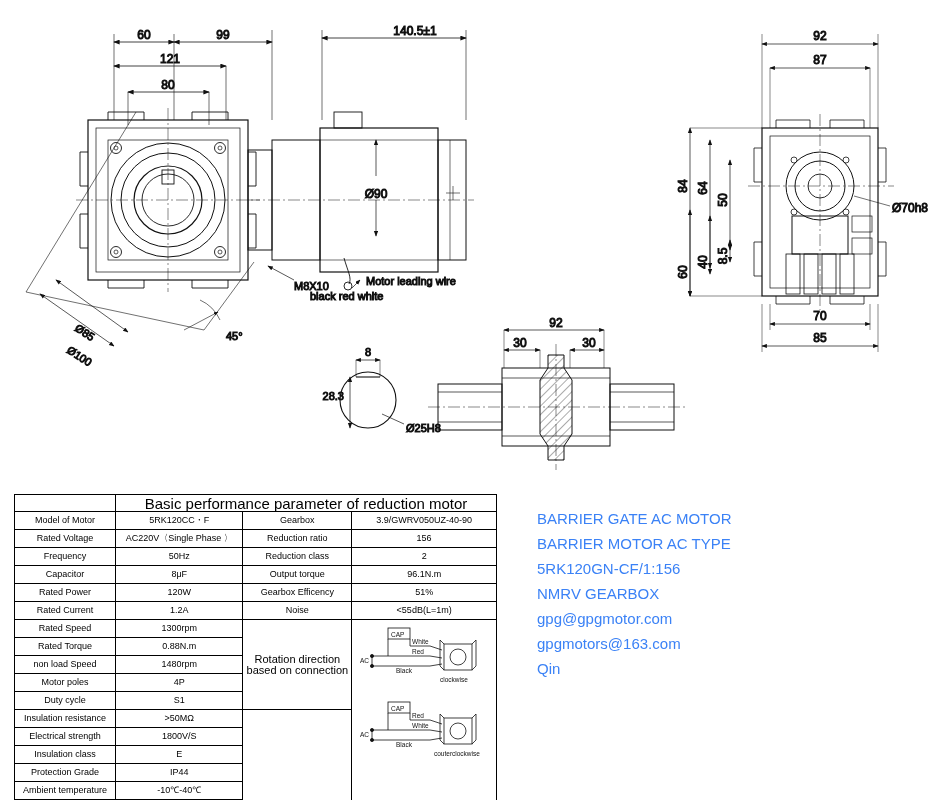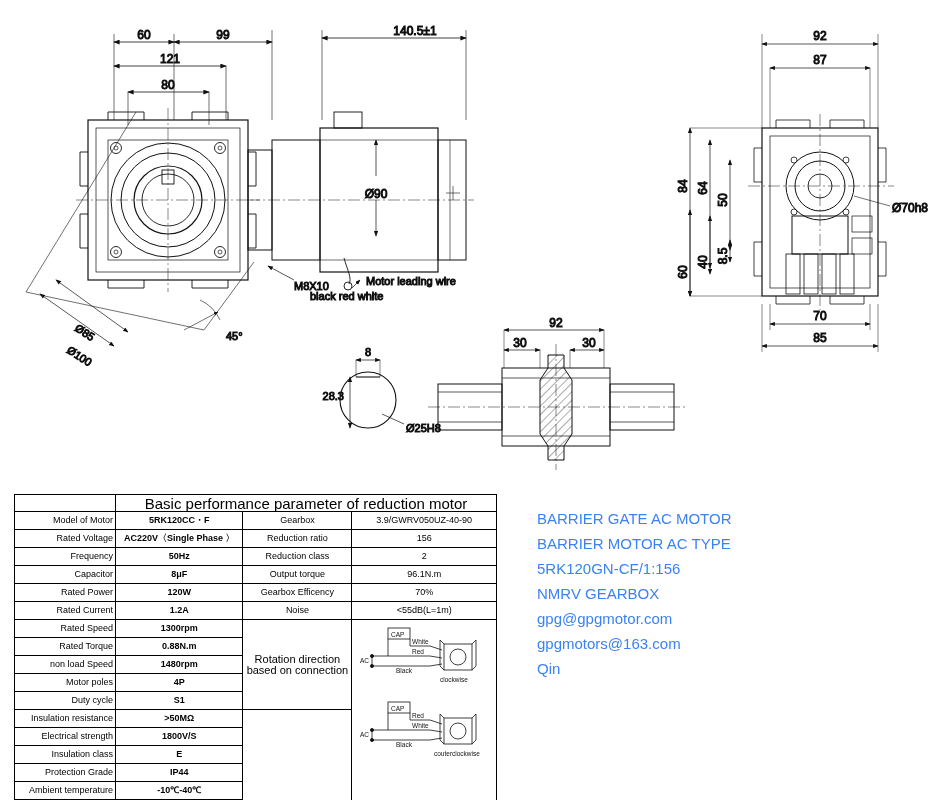--- a/index.html
+++ b/index.html
@@ -48,26 +48,25 @@
     line-height: 11px;
     text-align: center;
     font-weight: normal;
   }
   .spec-table .title-cell {
     font-size: 15px;
     height: 14px;
   }
   .spec-table .lbl {
     width: 100px;
-    text-align: right;
+    text-align: center;
     margin-left: 48px;
   }
   .spec-table .val {
     width: 128px;
-    font-weight: bold;
   }
   .spec-table .lbl2 {
     width: 108px;
   }
   .spec-table .val2 {
     width: 140px;
   }
   .rot-cell {
     vertical-align: middle;
     font-size: 11px;
@@ -383,21 +382,21 @@
     <tr>
       <td class="lbl">Capacitor</td>
       <td class="val">8μF</td>
       <td class="lbl2">Output torque</td>
       <td class="val2">96.1N.m</td>
     </tr>
     <tr>
       <td class="lbl">Rated Power</td>
       <td class="val">120W</td>
       <td class="lbl2">Gearbox Efficency</td>
-      <td class="val2">70%</td>
+      <td class="val2">51%</td>
     </tr>
     <tr>
       <td class="lbl">Rated Current</td>
       <td class="val">1.2A</td>
       <td class="lbl2">Noise</td>
       <td class="val2">&lt;55dB(L=1m)</td>
     </tr>
     <tr>
       <td class="lbl">Rated Speed</td>
       <td class="val">1300rpm</td>

